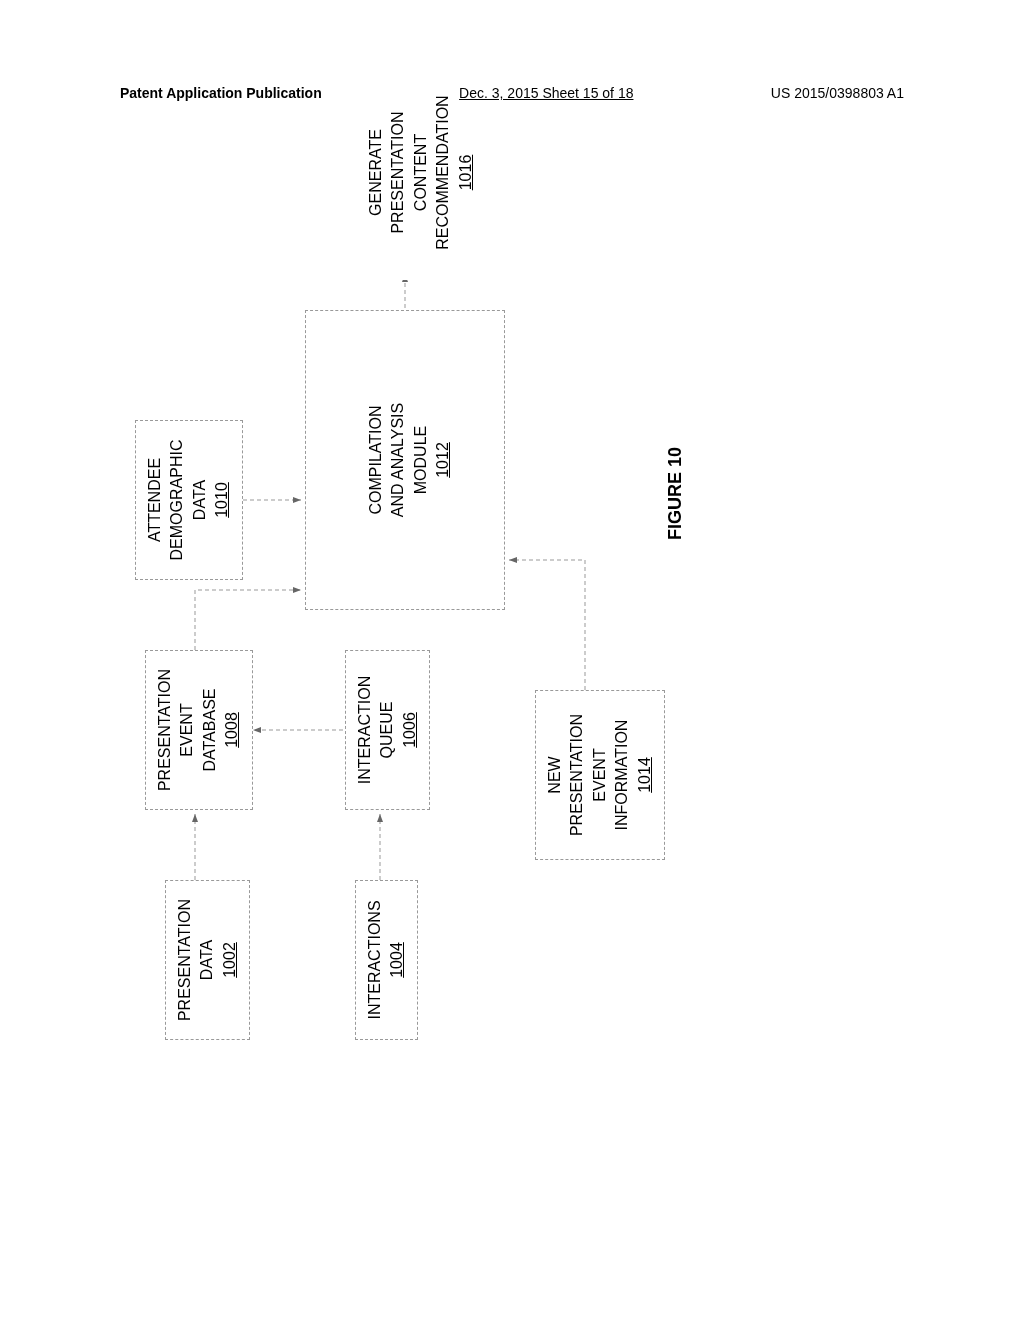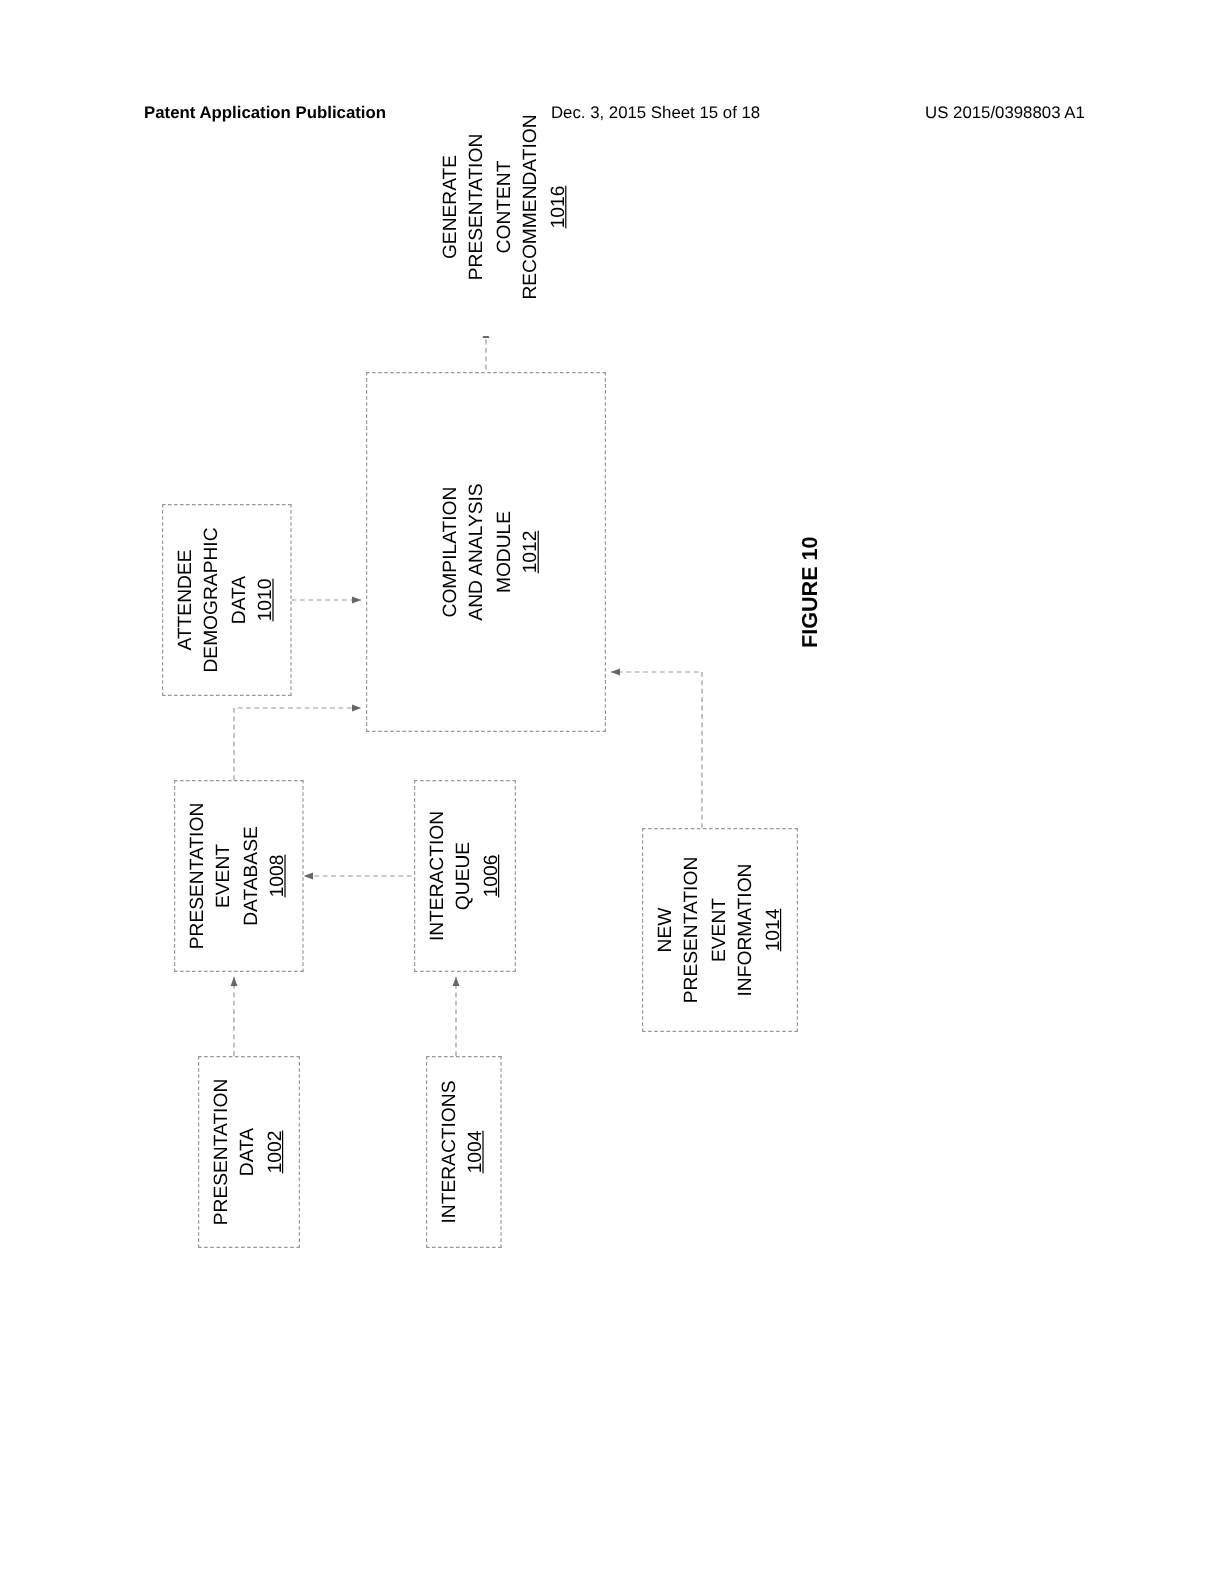--- a/index.html
+++ b/index.html
@@ -19,20 +19,21 @@
       justify-content: space-between;
       align-items: flex-start;
       padding: 0 120px;
     }
     .header-left {
       font-weight: bold;
       font-size: 14px;
     }
     .header-center {
       font-size: 14px;
+      text-decoration: underline;
     }
     .header-right {
       font-size: 14px;
     }
 
     .figure-container {
       position: absolute;
       top: 240px;
       left: 125px;
       width: 780px;

